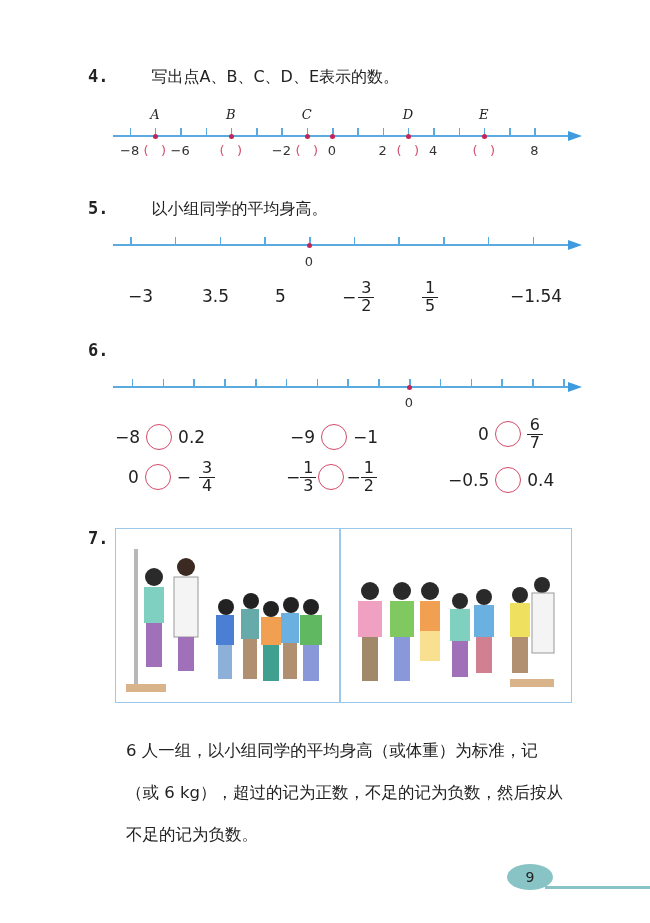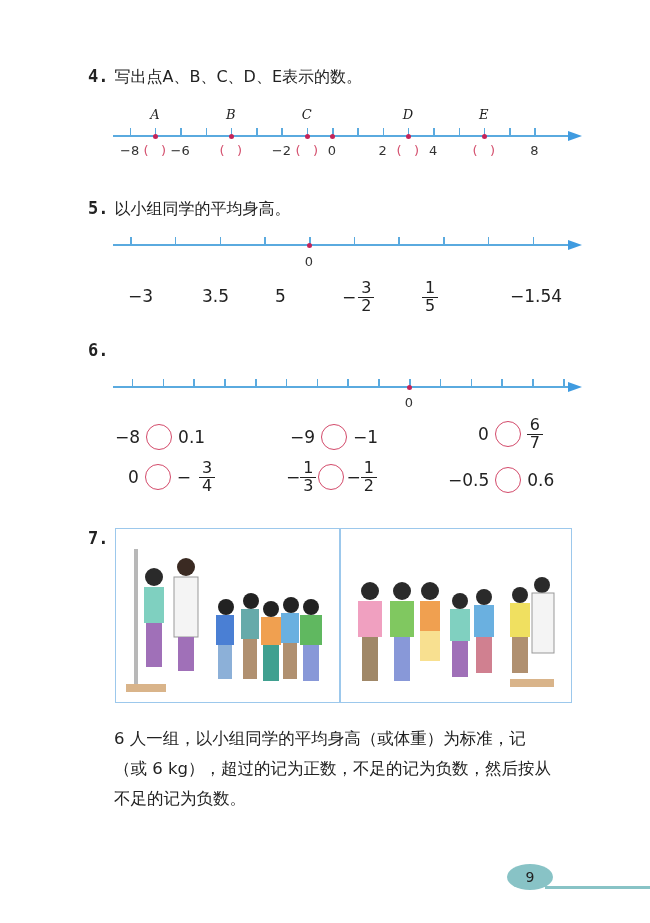--- a/index.html
+++ b/index.html
@@ -3,38 +3,38 @@
 <meta charset="utf-8">
 <style>
   html, body { margin: 0; padding: 0; }
   body {
     width: 650px; height: 923px; position: relative; overflow: hidden;
     background: #ffffff; color: #222;
     font-family: "DejaVu Sans", "Liberation Sans", sans-serif;
   }
   .abs { position: absolute; }
   .qnum { font-family: "DejaVu Sans Mono", monospace; font-weight: bold; font-size: 17px; }
-  .qtitle { font-size: 16px; }
+  .qtitle { font-size: 16px; margin-left: 37px; }
   .q { position: absolute; left: 88px; display: flex; align-items: baseline; gap: 6px; }
   .axis-line { position: absolute; height: 2px; background: #5aaadf; }
   .arrow { position: absolute; width: 0; height: 0; border-top: 5px solid transparent; border-bottom: 5px solid transparent; border-left: 14px solid #3f9be0; }
   .tick { position: absolute; width: 1.5px; height: 8px; background: #5aaadf; }
   .dot { position: absolute; width: 5px; height: 5px; border-radius: 50%; background: #c4245a; }
   .lbl { position: absolute; font-size: 13px; color: #333; transform: translateX(-50%); white-space: nowrap; }
   .ptlbl { position: absolute; font-family: "DejaVu Serif", serif; font-style: italic; font-size: 13px; transform: translateX(-50%); }
   .paren { position: absolute; font-size: 13px; color: #d4506e; transform: translateX(-50%); white-space: nowrap; letter-spacing: 0; }
   .num { font-size: 17px; color: #222; }
   .frac { display: inline-flex; flex-direction: column; align-items: center; vertical-align: middle; font-size: 16px; line-height: 1.05; }
   .frac .n { border-bottom: 1.5px solid #222; padding: 0 3px; }
   .circle { display: inline-block; width: 24px; height: 24px; border: 1.5px solid #d34a6a; border-radius: 50%; vertical-align: middle; margin: 0 6px; }
   .cmp { position: absolute; display: flex; align-items: center; font-size: 17px; }
   .picbox { position: absolute; left: 115px; top: 528px; width: 455px; height: 173px; border: 1.5px solid #9cc8ec; }
   .picdiv { position: absolute; left: 223px; top: 0; width: 1.5px; height: 100%; background: #9cc8ec; }
   .para { position: absolute; left: 114px; top: 724px; width: 470px; font-size: 16.5px; line-height: 30px; color: #222; }
-  .para p { margin: 0; }
+  .para p { margin: 12px; }
   .pg { position: absolute; left: 507px; top: 864px; width: 46px; height: 26px; border-radius: 50%; background: #88c3c6; text-align: center; line-height: 26px; font-size: 14px; color: #222; }
   .pgline { position: absolute; left: 545px; top: 886px; width: 105px; height: 3px; background: #88c3c6; }
 </style>
 </head>
 <body>
 
 <div class="q" style="top:66px;">
   <span class="qnum">4.</span>
   <span class="qtitle">写出点A、B、C、D、E表示的数。</span>
 </div>
@@ -152,21 +152,21 @@
     <div class="tick" style="left:501.4px;top:379px;"></div>
     <div class="tick" style="left:532.2px;top:379px;"></div>
     <div class="tick" style="left:563px;top:379px;"></div>
     <div class="dot" style="left:407px;top:384.5px;"></div>
     <div class="lbl" style="left:409px;top:395px;">0</div>
   </div>
 
 <div class="cmp" style="left:115px;top:424px;">
   <span class="num">−8</span>
   <span class="circle"></span>
-  <span class="num">0.1</span>
+  <span class="num">0.2</span>
 </div>
 <div class="cmp" style="left:290px;top:424px;">
   <span class="num">−9</span>
   <span class="circle"></span>
   <span class="num">−1</span>
 </div>
 <div class="cmp" style="left:478px;top:417px;">
   <span class="num">0</span>
   <span class="circle"></span>
   <span class="frac">
@@ -193,21 +193,21 @@
   <span class="circle" style="margin:0 2px;"></span>
   <span class="num">−</span>
   <span class="frac">
       <span class="n">1</span>
       <span>2</span>
     </span>
 </div>
 <div class="cmp" style="left:448px;top:467px;">
   <span class="num">−0.5</span>
   <span class="circle"></span>
-  <span class="num">0.6</span>
+  <span class="num">0.4</span>
 </div>
 
 <div class="q" style="top:528px;">
   <span class="qnum">7.</span>
 </div>
 <div class="picbox">
   <div class="picdiv"></div>
   <svg width="222" height="171" style="position:absolute;left:0;top:0;">
     <rect x="18" y="20" width="4" height="140" fill="#b8b8b8"></rect>
     <rect x="10" y="155" width="40" height="8" fill="#d9b48a"></rect>

